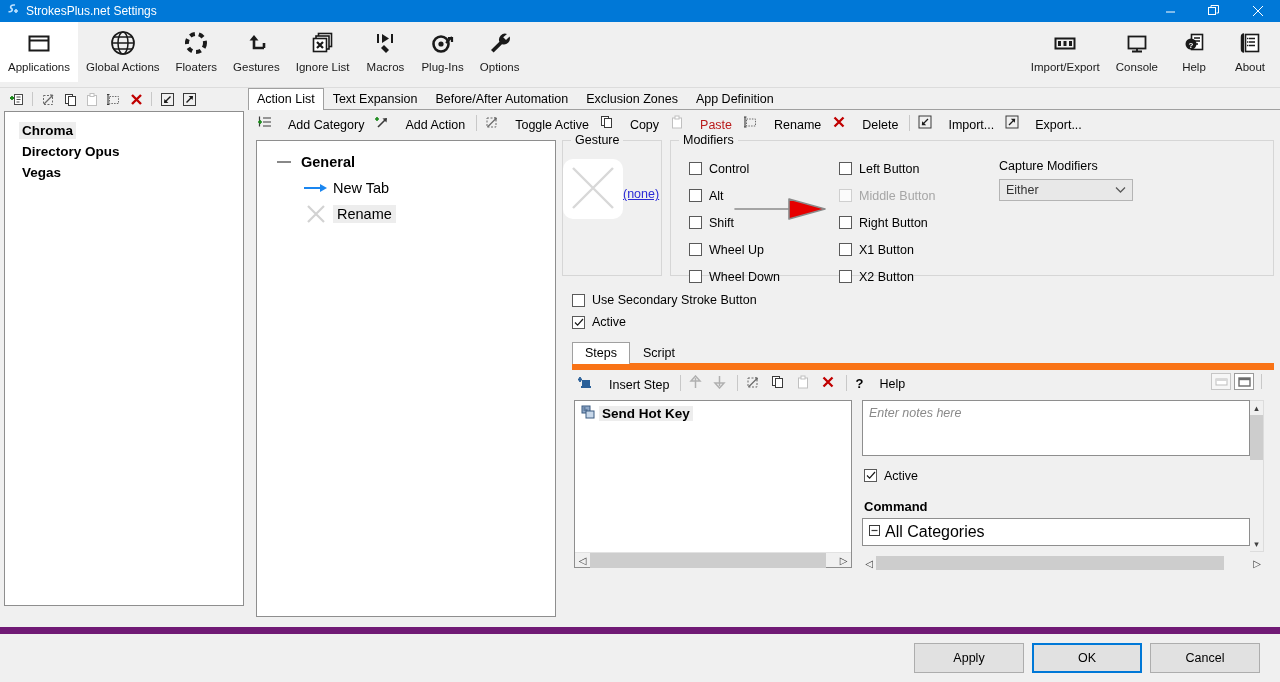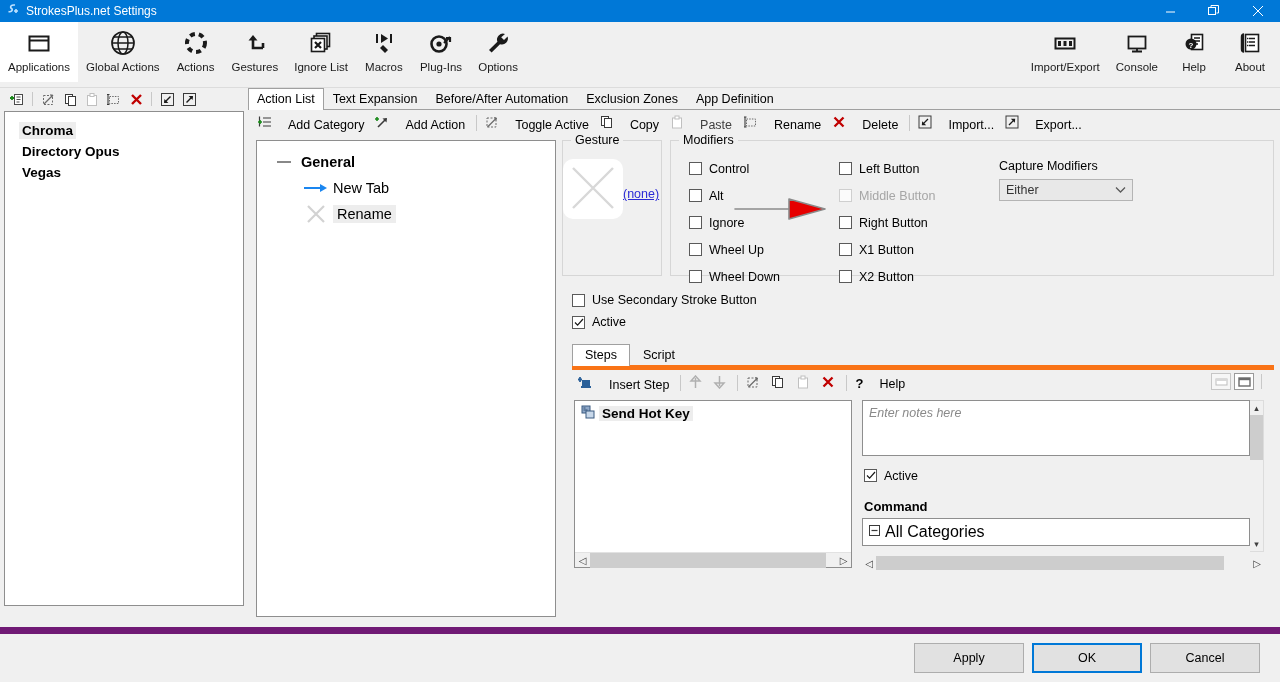--- a/index.html
+++ b/index.html
@@ -63,21 +63,21 @@
 
   .tabstrip{ display:flex; align-items:flex-end; height:22px; border-bottom:1px solid #a0a0a0; margin-left:0;}
   .tab{
     padding:3px 8px 3px 8px; font-size:12.5px; line-height:15px;
     border:1px solid transparent; border-bottom:none; position:relative; top:1px;
   }
   .tab.active{ background:#fff; border-color:#a0a0a0; }
 
   .cmdbar{ height:26px; display:flex; align-items:center; padding-left:6px; gap:0px; }
   .cmdbtn{ display:flex; align-items:flex-end; gap:16px; padding:2px 7px 2px 4px; font-size:12.5px; }
-  .cmdbtn.disabled{ color:#404040; }
+  .cmdbtn.disabled{ color:#b91c1c; }
   .cmdsep{ width:1px; height:16px; background:#c8c8c8; margin:0 4px; }
 
   .content{ display:flex; padding:4px 6px 0 8px; gap:6px; }
   .treepane{
     width:300px; background:#fff; border:1px solid #8e8e8e; height:477px; padding:8px 0 0 0;
   }
   .trow{ display:flex; align-items:center; height:26px; padding-left:10px; }
   .trow .tico{ width:34px; display:flex; align-items:center; justify-content:center; }
   .trow .tlbl{ font-size:14.5px; }
   .trow.cat .tlbl{ font-weight:bold; }
@@ -116,21 +116,21 @@
     width:134px; height:22px; border:1px solid #b4b4b4; background:#e8e8e8;
     display:flex; align-items:center; padding:0 6px; font-size:12.5px; color:#333;
     justify-content:space-between;
   }
 
   .belowchecks{ margin:13px 0 0 10px; }
   .belowchecks .cb{ height:22px; }
 
   
   .steps-wrap{ margin-top:16px; }
-  .steps-tabs{ display:flex; align-items:flex-end; height:21px; border-bottom:5px solid #f97316; margin-left:10px;}
+  .steps-tabs{ display:flex; align-items:flex-end; height:21px; border-bottom:7px solid #f97316; margin-left:10px;}
   .steps-tabs .tab{ font-size:12.5px; padding:3px 12px; }
   .stepbar{ height:26px; display:flex; align-items:center; padding-left:12px; position:relative; }
   .panelbtns{ position:absolute; right:12px; top:3px; display:flex; align-items:center; gap:3px;}
   .pbtn{ width:20px; height:17px; border:1px solid #c6c6c6; background:#f6f6f6; display:flex; align-items:center; justify-content:center;}
   .pbtn.active{ border-color:#9a9a9a; background:#fff; }
   .pbsep{ width:1px; height:15px; background:#c8c8c8; margin-left:4px;}
 
   .stepsbody{ display:flex; padding:4px 10px 0 12px; gap:10px; }
   .stepslist{ width:278px; height:168px; background:#fff; border:1px solid #8e8e8e; position:relative; }
   .stepitem{ display:flex; align-items:center; gap:4px; padding:4px 0 0 6px; font-size:13.5px; font-weight:bold;}
@@ -241,21 +241,21 @@
       </span>
       <span class="lbl">Global Actions</span>
     </div>
 
     <div class="ribbtn">
       <span class="ico">
         <svg width="28" height="28" viewBox="0 0 28 28">
             <circle cx="14" cy="14" r="9" fill="none" stroke="#1a1a1a" stroke-width="4" stroke-dasharray="5 4"></circle>
           </svg>
       </span>
-      <span class="lbl">Actions</span>
+      <span class="lbl">Floaters</span>
     </div>
 
     <div class="ribbtn">
       <span class="ico">
         <svg width="28" height="28" viewBox="0 0 28 28">
             <path d="M22 19 H12 V10" fill="none" stroke="#1a1a1a" stroke-width="2.6"></path>
             <path d="M12 6 L7.5 11.5 H16.5 Z" fill="#1a1a1a"></path>
             <path d="M22 19 v-5" stroke="#1a1a1a" stroke-width="2.6"></path>
           </svg>
       </span>
@@ -578,21 +578,21 @@
                 <label class="cb">
                     <span class="box"></span>
                     <span>Control</span>
                   </label>
                 <label class="cb">
                     <span class="box"></span>
                     <span>Alt</span>
                   </label>
                 <label class="cb">
                     <span class="box"></span>
-                    <span>Ignore</span>
+                    <span>Shift</span>
                   </label>
                 <label class="cb">
                     <span class="box"></span>
                     <span>Wheel Up</span>
                   </label>
                 <label class="cb">
                     <span class="box"></span>
                     <span>Wheel Down</span>
                   </label>
               </div>

